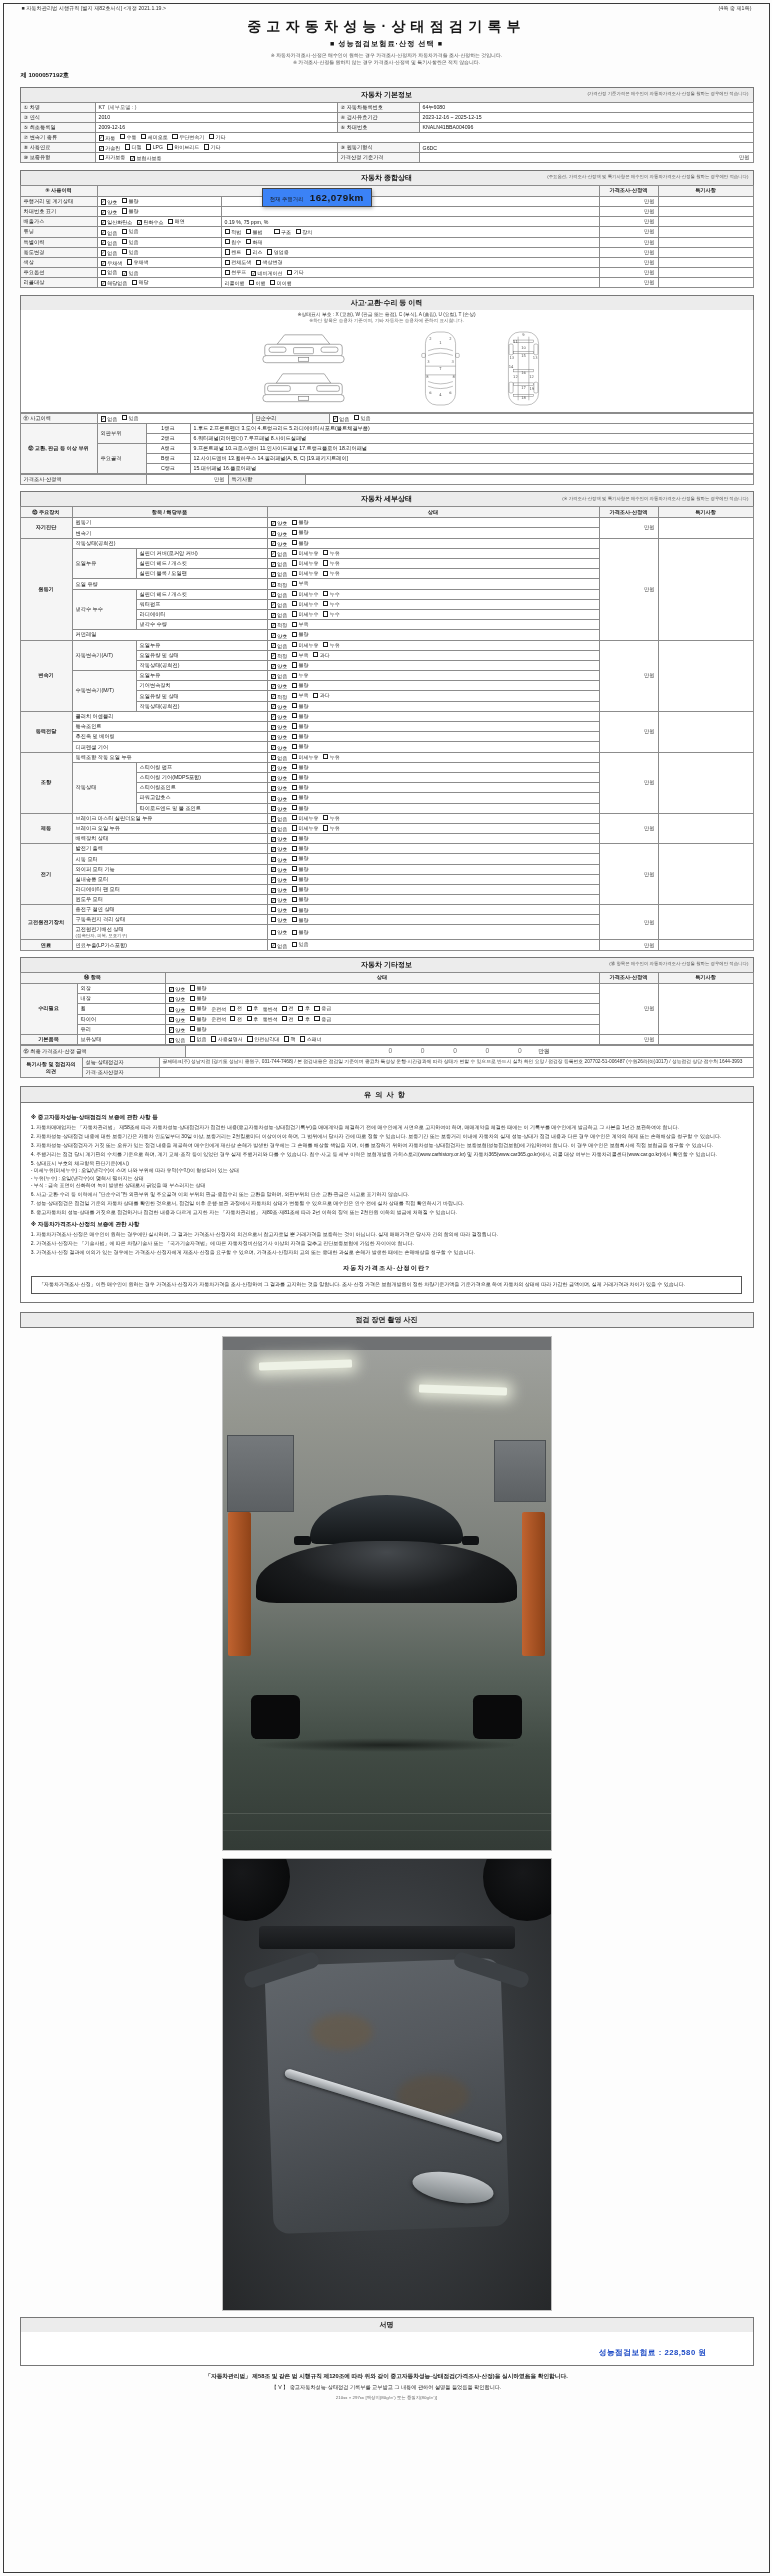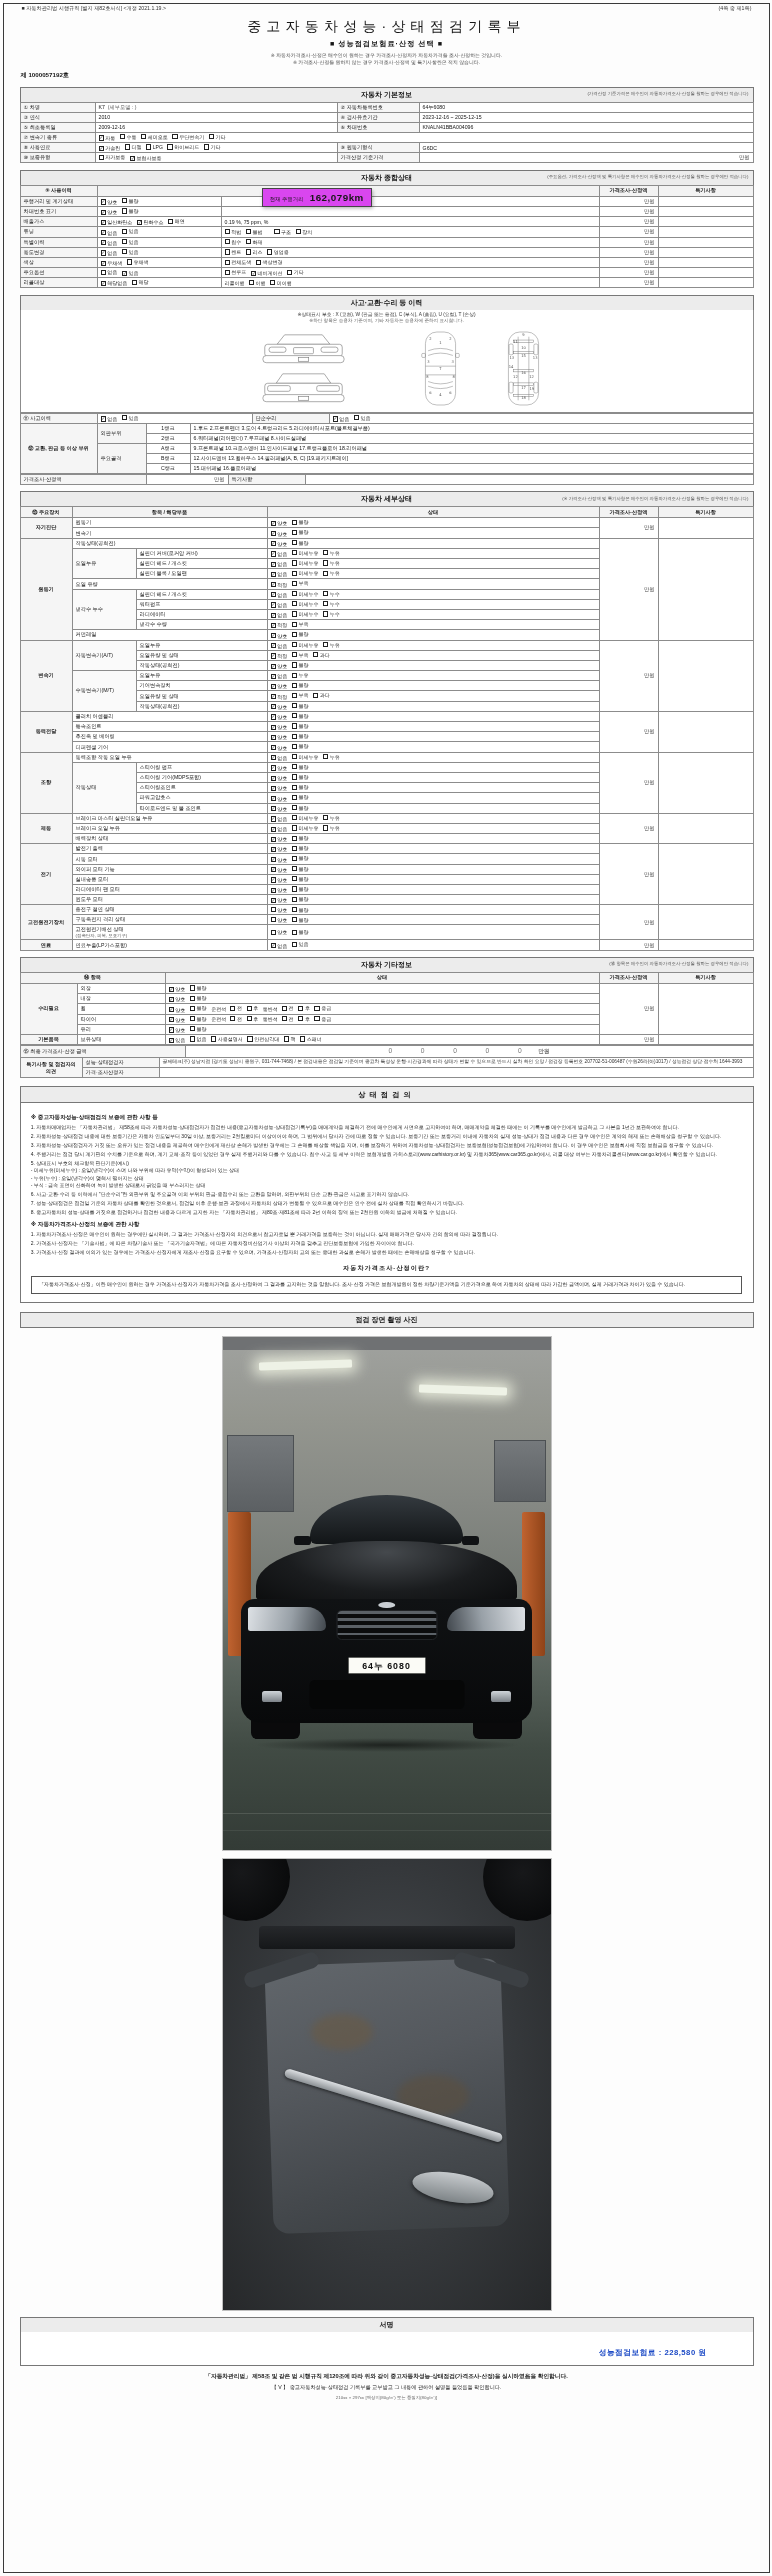--- a/index.html
+++ b/index.html
@@ -5,21 +5,21 @@
   * { box-sizing: border-box; }
   html,body { margin:0; padding:0; }
   body {
     width:773px; height:2576px; position:relative; overflow:hidden;
     background:#fdfdfd; color:#161616;
     font-family:"Liberation Sans","DejaVu Sans",sans-serif;
   }
   .frame { position:absolute; left:3.1px; top:3.1px; right:3.1px; bottom:3.1px; border:0.8px solid #3a3a3a; pointer-events:none; }
   .inner { width:734px; margin:0 auto; padding-top:5.2px; position:relative; }
   .topnote { display:flex; justify-content:space-between; font-size:5.2px; color:#333; padding:0 2.1px; }
-  .title { text-align:center; font-size:14px; font-weight:normal; letter-spacing:5.2px; margin-top:6.2px; }
+  .title { text-align:center; font-size:14px; font-weight:bold; letter-spacing:5.2px; margin-top:6.2px; }
   .subtitle { text-align:center; font-size:7.2px; font-weight:bold; margin-top:3.1px; letter-spacing:1px; }
   .selnotes { text-align:center; font-size:4.9px; color:#444; line-height:1.5; margin-top:2.1px; }
   .docno { font-size:6.2px; font-weight:bold; margin:5.2px 0 1.5px 1px; }
   .sec { margin-top:6.2px; position:relative; }
   .band { position:relative; border:0.5px solid #777; border-bottom:none; background:#ececec; text-align:center; font-weight:bold; font-size:7px; padding:2.1px 0; }
   .band .bandnote { position:absolute; right:4.1px; top:3.6px; font-size:4.4px; font-weight:normal; color:#555; letter-spacing:0; }
   table.f { width:100%; border-collapse:collapse; table-layout:fixed; background:#fff; }
   table.f td, table.f th { border:0.5px solid #8c8c8c; font-size:5.2px; padding:1px 3.1px; vertical-align:middle; height:9.8px; word-break:keep-all; }
   table.f th { background:#f3f3f3; font-weight:bold; text-align:center; padding:1.5px 2.1px; }
   td.lab { background:#f5f5f5; }
@@ -33,21 +33,21 @@
   .cb { display:inline-block; width:5.2px; height:5.2px; border:0.6px solid #222; margin-right:1.5px; text-align:center; line-height:4.6px; font-size:4.6px; font-weight:bold; background:#fff; flex:none; }
   .grp { margin-right:7.2px; }
   .xl { font-size:5px; margin-right:4.1px; }
   .xt { font-size:5.2px; }
   .subtext { font-size:4.4px; color:#555; }
   .legendline { border-left:0.5px solid #8c8c8c; border-right:0.5px solid #8c8c8c; background:#fff; text-align:center; font-size:4.8px; color:#333; padding:1.5px 0 0.5px; }
   .legendline2 { border-left:0.5px solid #8c8c8c; border-right:0.5px solid #8c8c8c; background:#fff; text-align:center; font-size:4.6px; color:#666; padding:0.5px 0 1.5px; }
   .diagrams { display:flex; justify-content:center; align-items:center; gap:36px; border:0.5px solid #8c8c8c; border-top:none; background:#fff; padding:5.2px 0; }
   .diagcol { display:flex; flex-direction:column; gap:5.2px; }
   svg text { font-family:"DejaVu Sans",sans-serif; }
-  .mileage-overlay { position:absolute; left:242px; top:18.5px; background:#d946ef; border:0.8px solid #444; box-shadow:1px 1.5px 3.6px rgba(0,0,0,.3); padding:3.1px 7.2px; display:flex; align-items:baseline; gap:6.2px; z-index:5; }
+  .mileage-overlay { position:absolute; left:242px; top:18.5px; background:#3b82f6; border:0.8px solid #444; box-shadow:1px 1.5px 3.6px rgba(0,0,0,.3); padding:3.1px 7.2px; display:flex; align-items:baseline; gap:6.2px; z-index:5; }
   .mileage-overlay .ml { font-size:5.4px; }
   .mileage-overlay .mv { font-size:9.8px; font-weight:bold; letter-spacing:0.5px; }
   .finalrow td { height:12.4px; }
   .digits { letter-spacing:13.4px; color:#777; font-size:6.7px; }
   .unit { font-size:5.7px; margin-left:3.1px; }
   .notice-wrap { border:0.5px solid #777; margin-top:8.2px; background:#fff; }
   .notice-title { background:#ececec; border-bottom:0.5px solid #777; text-align:center; font-weight:bold; font-size:7.2px; letter-spacing:4.1px; padding:2.6px 0; }
   .notice-body { padding:6.2px 10.3px 8.2px; }
   .nhead { font-weight:bold; font-size:5.6px; margin:4.1px 0 2.1px; }
   .nitem { font-size:5px; line-height:1.5; margin:1.5px 0; white-space:pre-line; text-align:justify; color:#222; }
@@ -1240,21 +1240,21 @@
       </tr>
       <tr>
         <td class="lab">가격·조사산정자</td>
         <td class="otext"></td>
       </tr>
     </tbody>
       </table>
   </div>
 
   <div class="notice-wrap">
-    <div class="notice-title">상태점검의</div>
+    <div class="notice-title">유의사항</div>
     <div class="notice-body">
         <div class="nhead">※ 중고자동차성능·상태점검의 보증에 관한 사항 등</div>
         <div class="nitem">1. 자동차매매업자는 「자동차관리법」 제58조에 따라 자동차성능·상태점검자가 점검한 내용(중고자동차성능·상태점검기록부)을 매매계약을 체결하기 전에 매수인에게 서면으로 고지하여야 하며, 매매계약을 체결한 때에는 이 기록부를 매수인에게 발급하고 그 사본을 1년간 보관하여야 합니다.</div>
         <div class="nitem">2. 자동차성능·상태점검 내용에 대한 보증기간은 자동차 인도일부터 30일 이상, 보증거리는 2천킬로미터 이상이어야 하며, 그 범위에서 당사자 간에 따로 정할 수 있습니다. 보증기간 또는 보증거리 이내에 자동차의 실제 성능·상태가 점검 내용과 다른 경우 매수인은 계약의 해제 또는 손해배상을 청구할 수 있습니다.</div>
         <div class="nitem">3. 자동차성능·상태점검자가 거짓 또는 오류가 있는 점검 내용을 제공하여 매수인에게 재산상 손해가 발생한 경우에는 그 손해를 배상할 책임을 지며, 이를 보장하기 위하여 자동차성능·상태점검자는 보증보험(성능점검보험)에 가입하여야 합니다. 이 경우 매수인은 보험회사에 직접 보험금을 청구할 수 있습니다.</div>
         <div class="nitem">4. 주행거리는 점검 당시 계기판의 수치를 기준으로 하며, 계기 교체·조작 등이 있었던 경우 실제 주행거리와 다를 수 있습니다. 침수·사고 등 세부 이력은 보험개발원 카히스토리(www.carhistory.or.kr) 및 자동차365(www.car365.go.kr)에서, 리콜 대상 여부는 자동차리콜센터(www.car.go.kr)에서 확인할 수 있습니다.</div>
         <div class="nitem">5. 상태표시 부호의 체크항목 판단기준(예시)
    - 미세누유(미세누수) : 오일(냉각수)이 스며 나와 부위에 따라 유막(수막)이 형성되어 있는 상태
    - 누유(누수) : 오일(냉각수)이 맺혀서 떨어지는 상태
    - 부식 : 금속 표면이 산화하여 녹이 발생한 상태로서 긁었을 때 부스러지는 상태</div>
@@ -1283,30 +1283,20 @@
       <div class="p1-shelf" style="right:4.1px; top:103px; width:52px; height:62px;"></div>
       <div class="p1-post" style="left:5.2px; top:175px;"></div>
       <div class="p1-post" style="right:5.2px; top:175px;"></div>
       <div class="p1-car">
         <div class="p1-ws"></div>
         <div class="p1-mirror" style="left:61px;"></div>
         <div class="p1-mirror" style="right:61px;"></div>
         <div class="p1-tire" style="left:18.5px;"></div>
         <div class="p1-tire" style="right:18.5px;"></div>
         <div class="p1-hood"></div>
-        <div class="p1-fascia">
-          <div class="p1-emblem"></div>
-          <div class="p1-hl" style="left:7.2px;"></div>
-          <div class="p1-hl" style="right:7.2px; transform:scaleX(-1);"></div>
-          <div class="p1-grille"></div>
-          <div class="p1-intake"></div>
-          <div class="p1-fog" style="left:20.6px;"></div>
-          <div class="p1-fog" style="right:20.6px;"></div>
-          <div class="p1-plate">64누 6080</div>
-        </div>
         <div class="p1-shadow"></div>
       </div>
       <div class="p1-floorline" style="bottom:36px;"></div>
       <div class="p1-floorline" style="bottom:18.5px; opacity:.6;"></div>
     </div>
 
     <div class="photo" id="photo2">
       <div class="p2-tire" style="left:-20.6px;"></div>
       <div class="p2-tire" style="right:-20.6px;"></div>
       <div class="p2-bar"></div>

